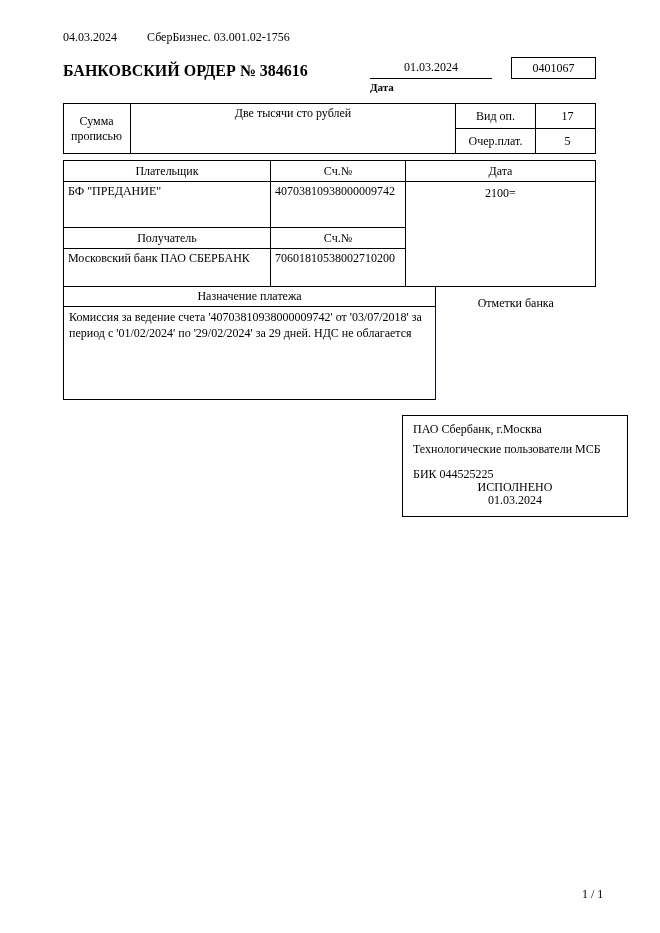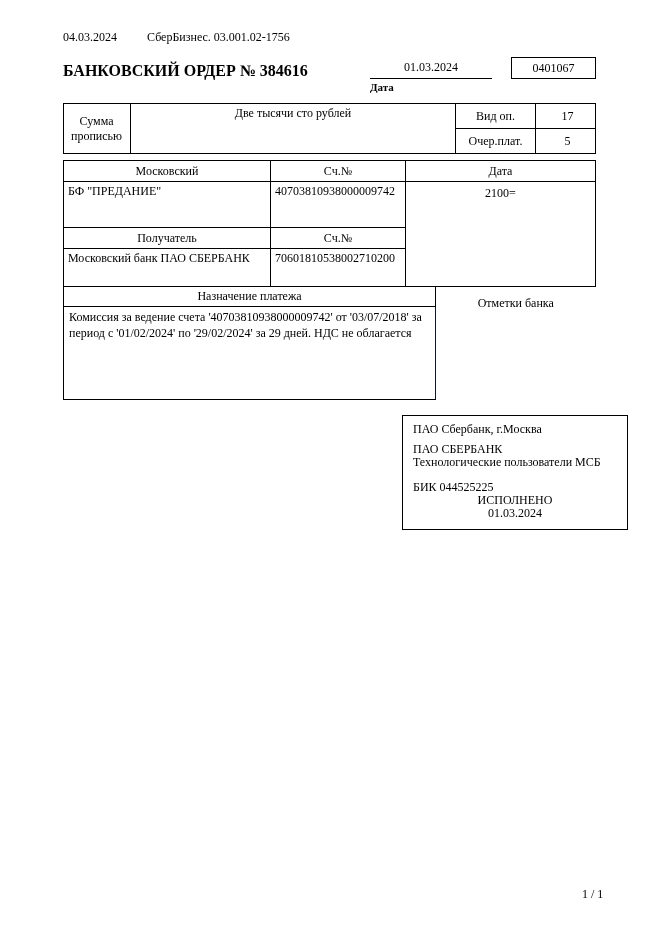--- a/index.html
+++ b/index.html
@@ -88,21 +88,21 @@
       <tr>
         <td class="c-oplabel">Очер.плат.</td>
         <td class="c-opval">5</td>
       </tr>
     </tbody>
       </table>
 
     <table class="t2">
       <tbody>
           <tr class="hdr">
-        <td class="c1">Московский</td>
+        <td class="c1">Плательщик</td>
         <td class="c2">Сч.№</td>
         <td class="c3">Дата</td>
       </tr>
       <tr class="row-payer">
         <td class="c1">БФ "ПРЕДАНИЕ"</td>
         <td class="c2">40703810938000009742</td>
         <td class="c3 sum-cell" rowspan="3">2100=</td>
       </tr>
       <tr class="hdr">
         <td class="c1">Получатель</td>
@@ -122,21 +122,20 @@
         <td class="marks" rowspan="2">Отметки банка</td>
       </tr>
       <tr>
         <td class="purpose-body">Комиссия за ведение счета '40703810938000009742' от '03/07/2018' за период с '01/02/2024' по '29/02/2024' за 29 дней. НДС не облагается</td>
       </tr>
     </tbody>
       </table>
 
     <div class="stamp">
       <div class="stamp-center">ПАО Сбербанк, г.Москва</div>
-      <div>ПАО СБЕРБАНК</div>
       <div>Технологические пользователи МСБ</div>
       <div class="stamp-gap"></div>
       <div>БИК 044525225</div>
       <div class="stamp-status">ИСПОЛНЕНО</div>
       <div class="stamp-status">01.03.2024</div>
     </div>
 
   </div>
 
   <div class="page-num">1 / 1</div>

